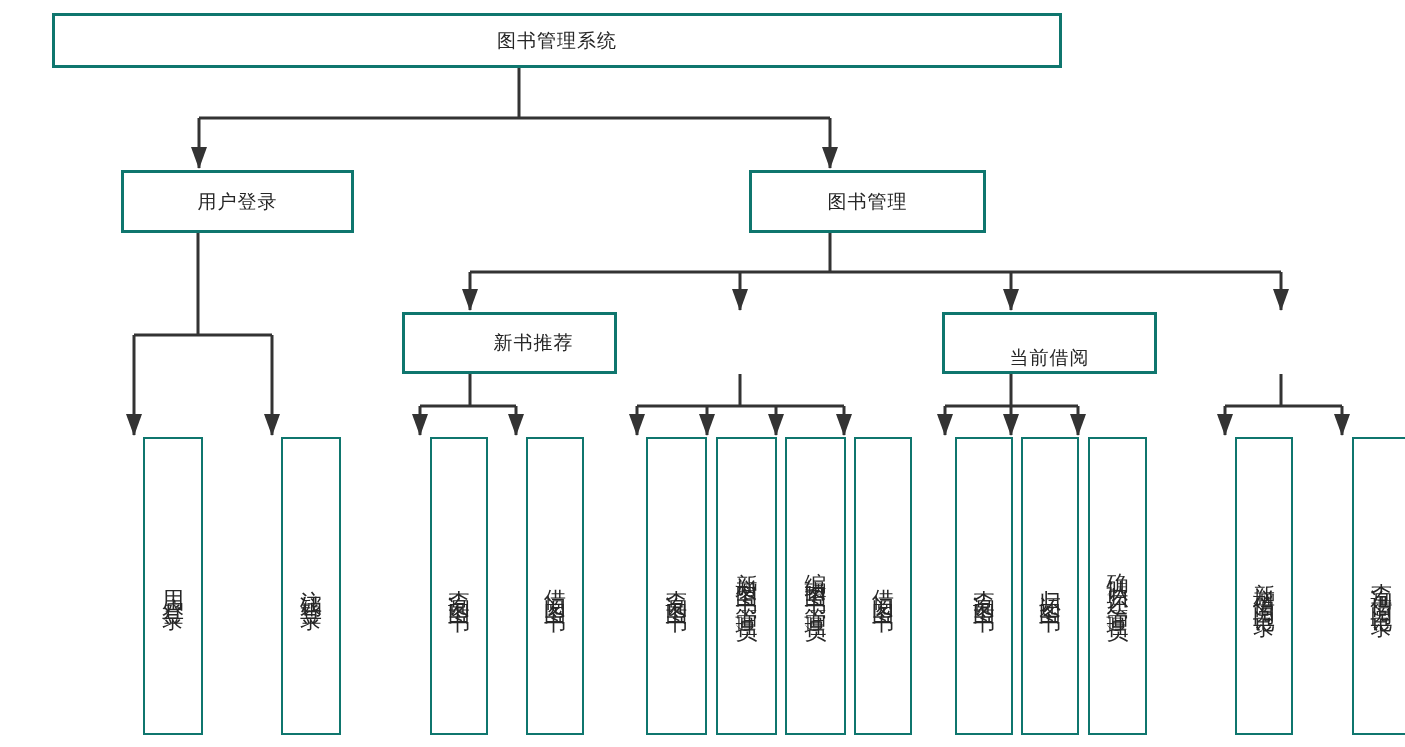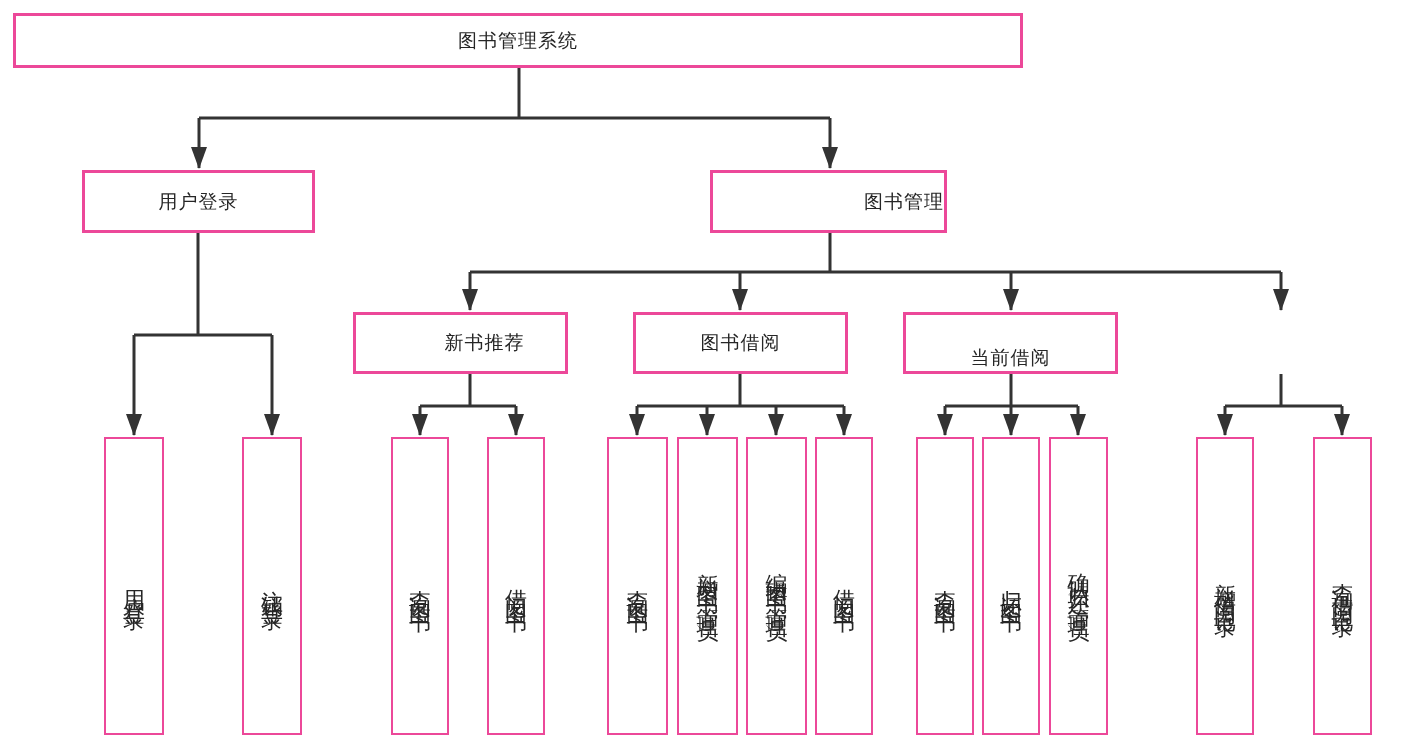--- a/index.html
+++ b/index.html
@@ -1,26 +1,26 @@
 <!DOCTYPE html>
 <html><head>
 <meta charset="utf-8">
 <style>
   html,body{margin:0;padding:0;background:#ffffff;}
   body{font-family:"Liberation Sans",sans-serif;}
   #canvas{position:relative;width:1405px;height:747px;background:#ffffff;overflow:hidden;}
   svg.wires{position:absolute;left:0;top:0;width:1405px;height:747px;z-index:1;}
-  .node{position:absolute;background:#ffffff;border:3px solid #ec4899;box-sizing:border-box;
-        display:flex;align-items:center;justify-content:center;z-index:2;}
+  .node{position:absolute;background:#ffffff;border:3px solid #0f766e;box-sizing:border-box;
+        display:flex;align-items:center;justify-content:center;z-index:2;margin-left:39px;}
   .hl{font-size:19px;color:#262626;letter-spacing:1px;white-space:nowrap;}
   .b-root{left:13px;top:13px;width:1010px;height:55px;}
   .b-login{left:82px;top:170px;width:233px;height:63px;}
-  .b-mgmt{left:710px;top:170px;width:237px;height:63px;justify-content:flex-end;}
+  .b-mgmt{left:710px;top:170px;width:237px;height:63px;}
   .l3{top:312px;width:215px;height:62px;}
-  .b-newbook{left:353px;padding-left:48px;} .b-borrow{left:633px;} .b-current{left:903px;align-items:flex-end;} .b-records{left:1173px;}
+  .b-newbook{left:363px;padding-left:48px;} .b-borrow{left:633px;} .b-current{left:903px;align-items:flex-end;} .b-records{left:1173px;}
   .leaf{top:437px;height:298px;border-width:2.5px;}
   .vl{writing-mode:vertical-rl;text-orientation:mixed;font-size:22px;letter-spacing:7px;
       color:#262626;line-height:1;white-space:nowrap;}
   .lf-u1{left:104px;width:60px;} .lf-u2{left:242px;width:60px;}
   .lf-n1{left:391px;width:58px;} .lf-n2{left:487px;width:58px;}
   .lf-b1{left:607px;width:61px;} .lf-b2{left:677px;width:61px;}
   .lf-b3{left:746px;width:61px;} .lf-b4{left:815px;width:58px;}
   .lf-c1{left:916px;width:58px;} .lf-c2{left:982px;width:58px;} .lf-c3{left:1049px;width:59px;}
   .lf-r1{left:1196px;width:58px;} .lf-r2{left:1313px;width:59px;}
   .wm{position:absolute;right:6px;bottom:5px;font-size:21px;color:rgba(165,165,165,0.75);
@@ -81,23 +81,20 @@
   <div class="node b-login">
     <span class="hl">用户登录</span>
   </div>
   <div class="node b-mgmt">
     <span class="hl">图书管理</span>
   </div>
 
   <div class="node l3 b-newbook">
     <span class="hl">新书推荐</span>
   </div>
-  <div class="node l3 b-borrow">
-    <span class="hl">图书借阅</span>
-  </div>
   <div class="node l3 b-current">
     <span class="hl">当前借阅</span>
   </div>
 
   <div class="node leaf lf-u1">
     <span class="vl">用户登录</span>
   </div>
   <div class="node leaf lf-u2">
     <span class="vl">注销登录</span>
   </div>

